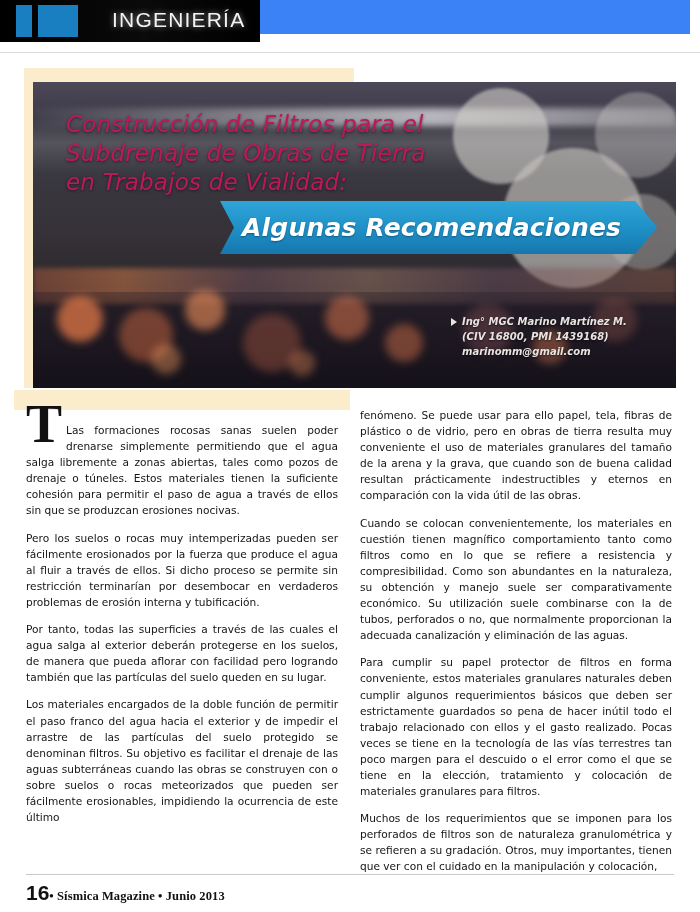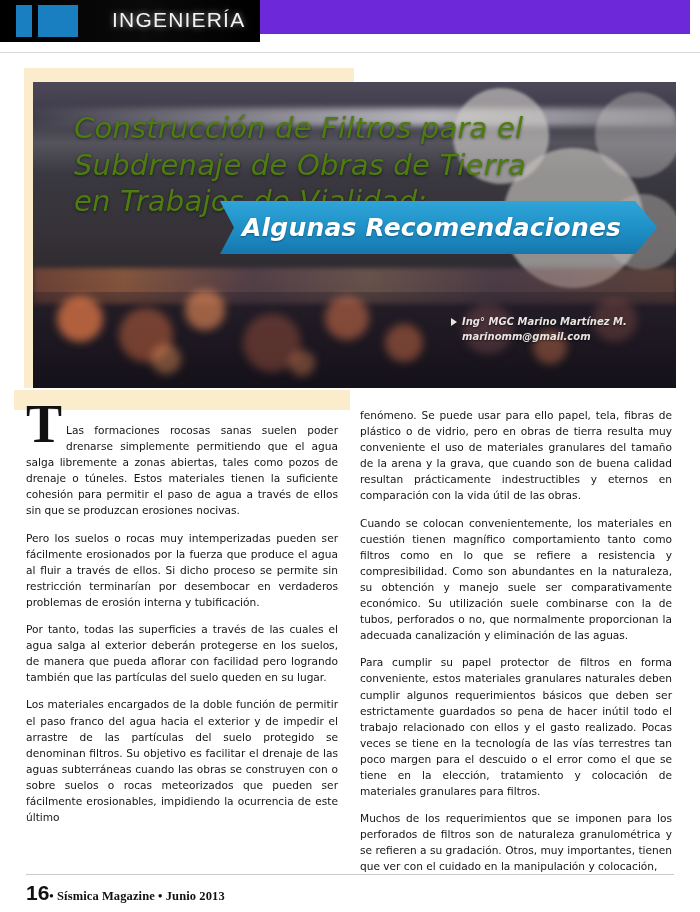--- a/index.html
+++ b/index.html
@@ -15,21 +15,21 @@
     font-family: "Liberation Sans", sans-serif;
     color: #1a1a1a;
   }
 
   
   #header-bar {
     position: absolute;
     left: 0; top: 0;
     width: 690px;
     height: 34px;
-    background: #6d28d9;
+    background: #3b82f6;
   }
   #header-bar-inner {
     position: absolute;
     left: 0; top: 0;
     width: 260px;
     height: 42px;
     background: linear-gradient(90deg,#000 0%,#0a0a0a 55%,#000 100%);
   }
   .logo-bar-small {
     position: absolute;
@@ -155,28 +155,28 @@
   .s6 { left: 352px; top: 242px; width: 38px; height: 38px; background: rgba(222,118,74,0.46); }
   .s7 { left: 430px; top: 222px; width: 50px; height: 50px; background: rgba(150,92,96,0.34); }
   .s8 { left: 500px; top: 248px; width: 34px; height: 34px; background: rgba(226,126,82,0.40); }
   .s9 { left: 560px; top: 216px; width: 44px; height: 44px; background: rgba(170,96,84,0.30); }
   .s10{ left: 118px; top: 262px; width: 30px; height: 30px; background: rgba(240,150,92,0.44); }
   .s11{ left: 256px; top: 268px; width: 26px; height: 26px; background: rgba(238,142,90,0.38); }
 
   
   #hero-title {
     position: absolute;
-    left: 50px; top: 42px;
+    left: 42px; top: 42px;
     width: 520px;
     font-family: "DejaVu Sans", sans-serif;
     font-style: italic;
     font-weight: 300;
-    font-size: 29px;
+    font-size: 23px;
     line-height: 1.26;
-    color: #4d7c0f;
+    color: #be185d;
     letter-spacing: 0.2px;
     text-shadow: 0 1px 3px rgba(0,0,0,0.5);
   }
   #hero-title .tl { display: block; white-space: nowrap; }
 
   
   #ribbon {
     position: absolute;
     left: 196px; top: 133px;
     height: 53px;
@@ -320,20 +320,21 @@
     <span class="tl">Construcción de Filtros para el</span>
     <span class="tl">Subdrenaje de Obras de Tierra</span>
     <span class="tl">en Trabajos de Vialidad:</span>
   </div>
 
   <div id="ribbon">Algunas Recomendaciones</div>
 
   <div id="author-block">
     <span id="author-arrow"></span>
     <span class="al">Ing° MGC Marino Martínez M.</span>
+    <span class="al">(CIV 16800, PMI 1439168)</span>
     <span class="al">marinomm@gmail.com</span>
   </div>
 </div>
 
 <div class="column" id="col-left">
   <div id="intro-box">
     <span class="dropcap">T</span>
   </div>
   <p class="para">Las formaciones rocosas sanas suelen poder drenarse simplemente permitiendo que el agua salga libremente a zonas abiertas, tales como pozos de drenaje o túneles. Estos materiales tienen la suficiente cohesión para permitir el paso de agua a través de ellos sin que se produzcan erosiones nocivas.</p>
   <p class="para">Pero los suelos o rocas muy intemperizadas pueden ser fácilmente erosionados por la fuerza que produce el agua al fluir a través de ellos. Si dicho proceso se permite sin restricción terminarían por desembocar en verdaderos problemas de erosión interna y tubificación.</p>

